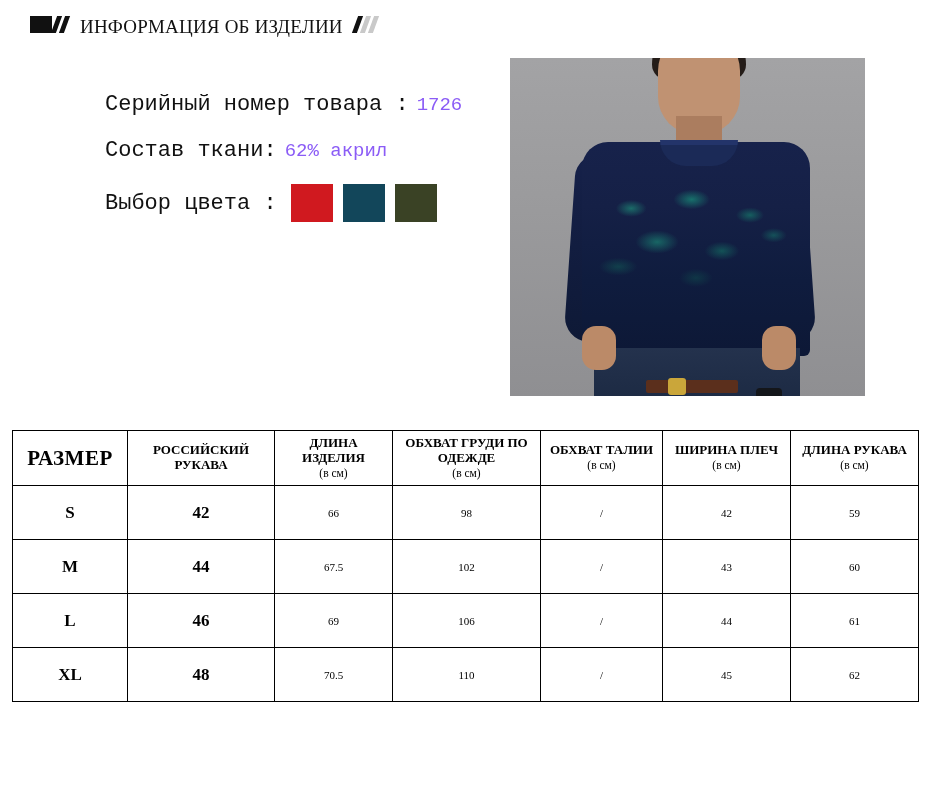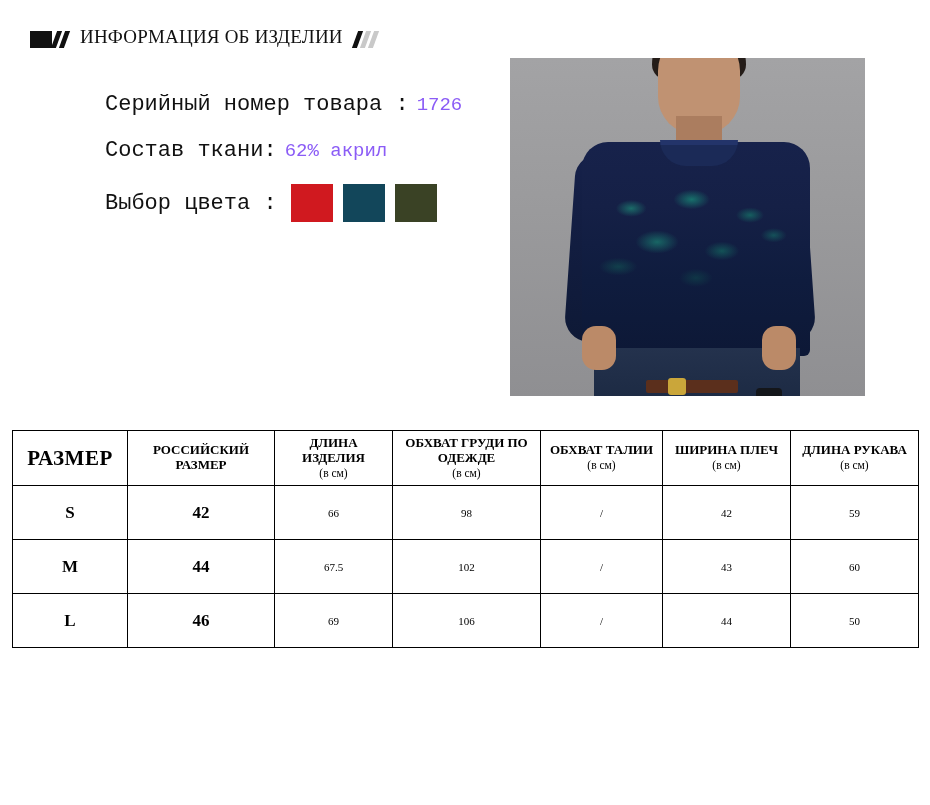--- a/index.html
+++ b/index.html
@@ -18,21 +18,21 @@
   }
 
   
   .header {
     position: absolute;
     left: 0;
     top: 16px;
     width: 930px;
     height: 32px;
     display: flex;
-    align-items: flex-end;
+    align-items: flex-start;
   }
   .hdr-bars-left {
     display: flex;
     align-items: center;
     margin-left: 30px;
   }
   .hdr-block {
     width: 22px;
     height: 17px;
     background: #111;
@@ -323,21 +323,21 @@
         <col class="col5">
         <col class="col6">
         <col class="col7">
     </colgroup>
     <thead>
       <tr>
         <th class="big">
           <span>РАЗМЕР</span>
         </th>
         <th>
-          <span>РОССИЙСКИЙ РАЗМЕР</span>
+          <span>РОССИЙСКИЙ РУКАВА</span>
         </th>
         <th>
           <span>ДЛИНА ИЗДЕЛИЯ</span>
           <span class="unit">(в см)</span>
         </th>
         <th>
           <span>ОБХВАТ ГРУДИ ПО ОДЕЖДЕ</span>
           <span class="unit">(в см)</span>
         </th>
         <th>
@@ -373,17 +373,26 @@
         <td>43</td>
         <td>60</td>
       </tr>
       <tr>
         <td class="b">L</td>
         <td class="b">46</td>
         <td>69</td>
         <td>106</td>
         <td>/</td>
         <td>44</td>
-        <td>50</td>
+        <td>61</td>
+      </tr>
+      <tr>
+        <td class="b">XL</td>
+        <td class="b">48</td>
+        <td>70.5</td>
+        <td>110</td>
+        <td>/</td>
+        <td>45</td>
+        <td>62</td>
       </tr>
     </tbody>
   </table>
 </div>
 
 </body></html>

